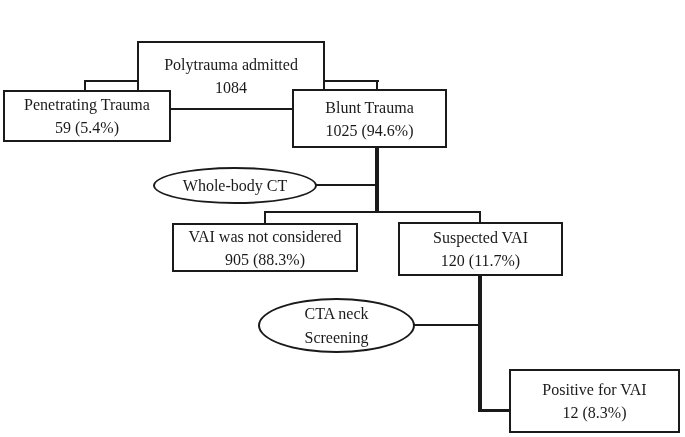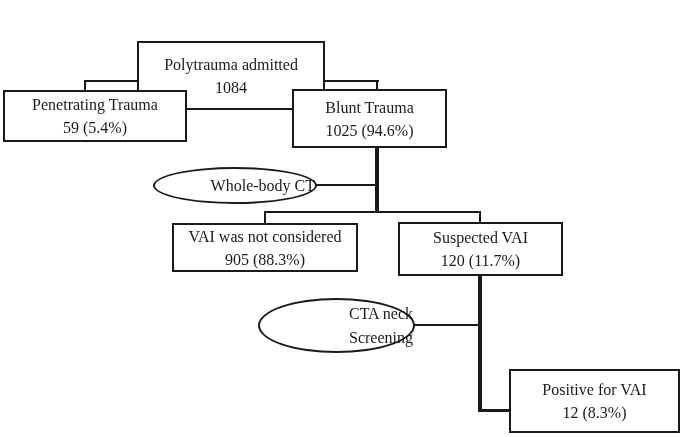--- a/index.html
+++ b/index.html
@@ -25,21 +25,20 @@
     flex-direction: column;
     align-items: center;
     justify-content: center;
     text-align: center;
     font-size: 16px;
     line-height: 23px;
     z-index: 2;
   }
   .ellipse {
     border-radius: 50%;
-    align-items: flex-end;
   }
   .conn {
     position: absolute;
     background: #1a1a1a;
     z-index: 1;
   }
 </style>
 </head>
 <body>
 
@@ -59,21 +58,21 @@
 
   <div class="conn" style="left:478px; top:275px; width:4px; height:137px;"></div>
   <div class="conn" style="left:413px; top:324px; width:67px; height:2px;"></div>
   <div class="conn" style="left:478px; top:409px; width:33px; height:3px;"></div>
 
   <div class="node" style="left:137px; top:3px; width:188px; height:69px;margin-top:38px;">
     <div>Polytrauma admitted</div>
     <div>1084</div>
   </div>
 
-  <div class="node" style="left:3px; top:90px; width:184px; height:52px;">
+  <div class="node" style="left:3px; top:90px; width:168px; height:52px;">
     <div>Penetrating Trauma</div>
     <div>59 (5.4%)</div>
   </div>
 
   <div class="node" style="left:292px; top:89px; width:155px; height:59px;">
     <div>Blunt Trauma</div>
     <div>1025 (94.6%)</div>
   </div>
 
   <div class="node ellipse" style="left:153px; top:167px; width:164px; height:37px;">

